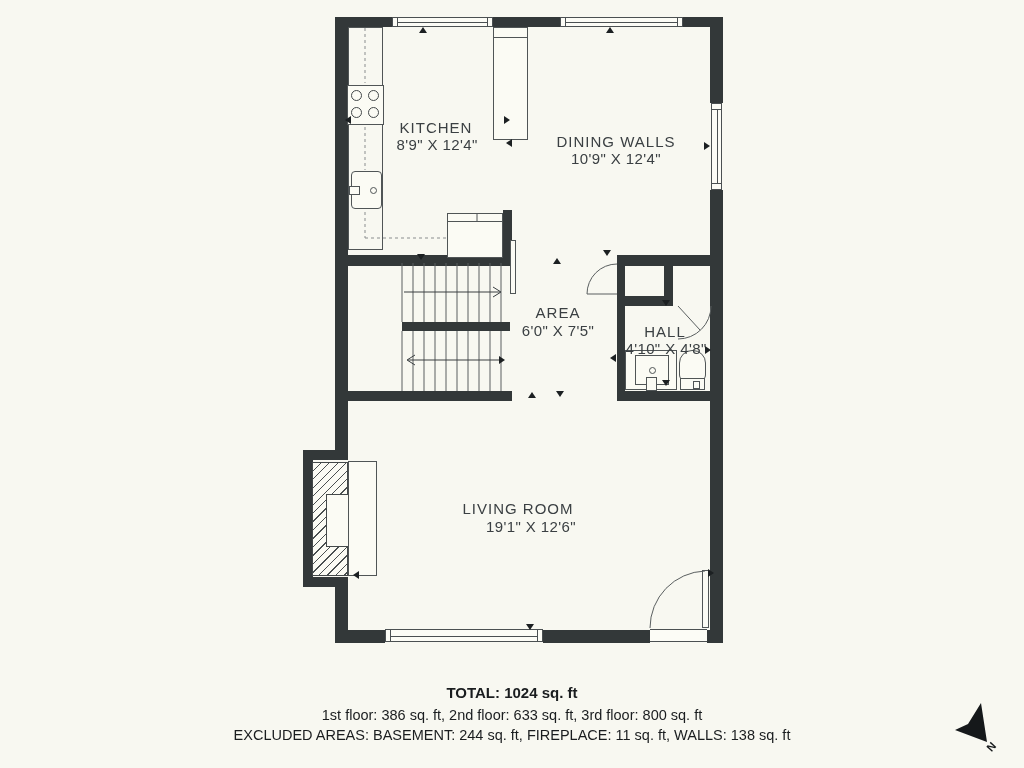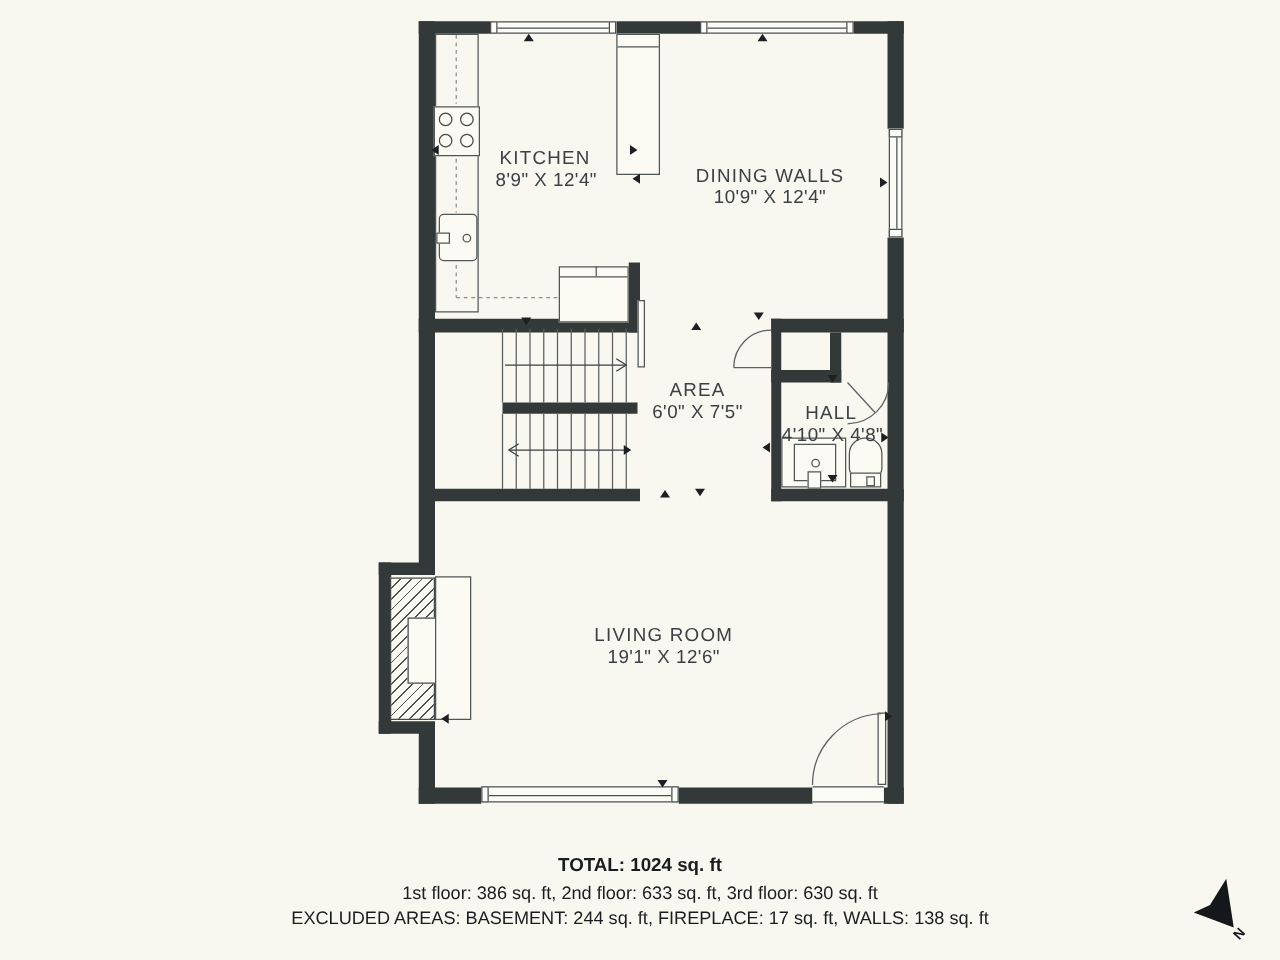--- a/index.html
+++ b/index.html
@@ -195,20 +195,20 @@
 
   <div class="room-name" style="left:616px;top:141px">DINING WALLS</div>
   <div class="room-dims" style="left:616px;top:158px">10'9" X 12'4"</div>
 
   <div class="room-name" style="left:558px;top:312px">AREA</div>
   <div class="room-dims" style="left:558px;top:330px">6'0" X 7'5"</div>
 
   <div class="room-name" style="left:665px;top:331px">HALL</div>
   <div class="room-dims" style="left:666px;top:348px">4'10" X 4'8"</div>
 
-  <div class="room-name" style="left:531px;top:508px">LIVING ROOM</div>
+  <div class="room-name" style="left:518px;top:508px">LIVING ROOM</div>
   <div class="room-dims" style="left:531px;top:526px">19'1" X 12'6"</div>
 
   <div class="sum sum-total">TOTAL: 1024 sq. ft</div>
-  <div class="sum sum-line" style="top:707px">1st floor: 386 sq. ft, 2nd floor: 633 sq. ft, 3rd floor: 630 sq. ft</div>
-  <div class="sum sum-line" style="top:727px">EXCLUDED AREAS: BASEMENT: 244 sq. ft, FIREPLACE: 17 sq. ft, WALLS: 138 sq. ft</div>
+  <div class="sum sum-line" style="top:707px">1st floor: 386 sq. ft, 2nd floor: 633 sq. ft, 3rd floor: 800 sq. ft</div>
+  <div class="sum sum-line" style="top:727px">EXCLUDED AREAS: BASEMENT: 244 sq. ft, FIREPLACE: 11 sq. ft, WALLS: 138 sq. ft</div>
 
 </div>
 
 </body></html>

